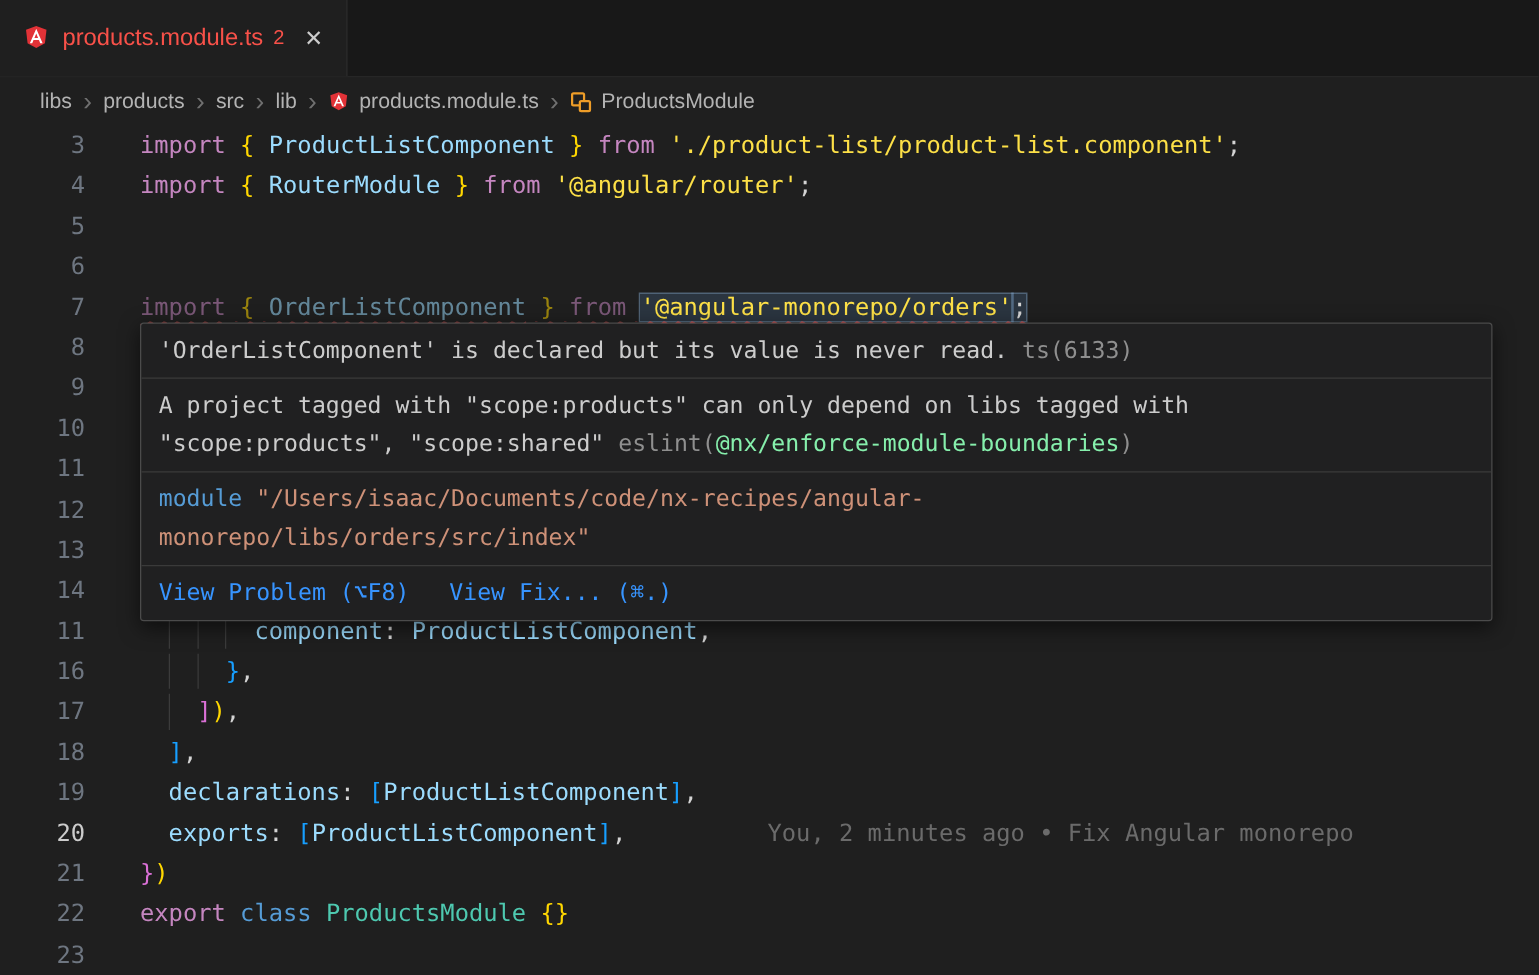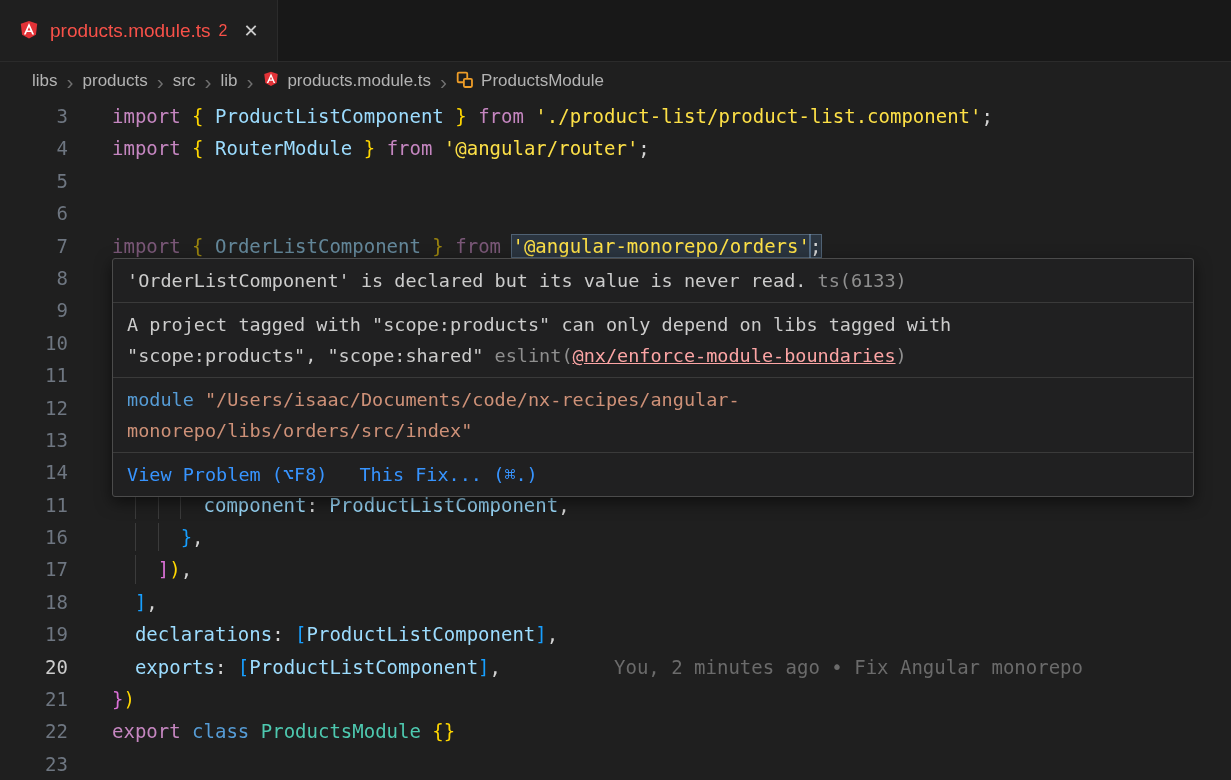--- a/index.html
+++ b/index.html
@@ -12,21 +12,21 @@
   .tab { display:flex; align-items:center; padding:0 18px; background:#1f1f1f;
          border-right:1px solid #2b2b2b; cursor:pointer; }
   .tab .ng-icon { width:22px; height:22px; margin-right:10px; flex:none; }
   .tab-label { color:#f85149; font-size:19px; }
   .tab-count { color:#f85149; font-size:16px; margin-left:8px; }
   .tab-close { color:#cccccc; font-size:18px; margin-left:16px; cursor:pointer; }
 
   
   .breadcrumb { height:38px; display:flex; align-items:center; padding-left:32px;
                 background:#1f1f1f; color:#b3b3b3; font-size:17px; }
-  .crumb { display:flex; align-items:flex-start; gap:7px; cursor:pointer; white-space:nowrap; }
+  .crumb { display:flex; align-items:flex-end; gap:7px; cursor:pointer; white-space:nowrap; }
   .crumb-sep { color:#707070; font-size:21px; margin:0 9px; line-height:1; }
   .crumb .mini-icon { width:18px; height:18px; flex:none; }
 
   
   .editor { position:relative; height:680px;
             font-family:"DejaVu Sans Mono","Liberation Mono",monospace;
             font-size:19px; }
   .code-line { display:flex; height:32.4px; line-height:32.4px; position:relative; }
   .ln { width:68px; text-align:right; color:#6e7681; flex:none; font-size:19px; }
   .ln.active { color:#cccccc; }
@@ -57,21 +57,21 @@
   .hover { position:absolute; left:112px; top:158px; width:1082px;
            background:#202021; border:1px solid #4b4b4b; border-radius:3px;
            box-shadow:0 5px 16px rgba(0,0,0,.55); z-index:10; overflow:hidden;
            font-family:"DejaVu Sans Mono","Liberation Mono",monospace;
            font-size:18.5px; color:#cccccc; }
   .hover-section { padding:6px 14px; border-bottom:1px solid #3a3a3a; line-height:31px; }
   .hover-actions { padding:6px 14px; display:flex; gap:32px; line-height:31px;align-items:flex-end; }
   .hover-muted  { color:#8f8f8f; }
   .hover-kw     { color:#569CD6; }
   .hover-str    { color:#CE9178; }
-  .hover-link   { color:#fca5a5; text-decoration:underline; cursor:pointer; }
+  .hover-link   { color:#86efac; cursor:pointer; }
   .hover-action { color:#3794ff; cursor:pointer; }
 </style>
 </head>
 <body>
 
 <div class="tabbar">
   <div class="tab">
     <svg class="ng-icon" viewBox="0 0 250 250">
       <polygon fill="#E23237" points="125,10 218.1,43.2 203.9,166.3 125,210 46.1,166.3 31.9,43.2"></polygon>
       <path fill="#FFFFFF" d="M125,35 66.8,165.6 88.5,165.6 100.2,136.4 149.6,136.4 161.3,165.6 183,165.6 Z M141.8,118.4 108.3,118.4 125,78.2 Z"></path>
@@ -219,16 +219,16 @@
       <div>A project tagged with "scope:products" can only depend on libs tagged with</div>
       <div><span>"scope:products", "scope:shared"</span>
         <span class="hover-muted">eslint(</span><a class="hover-link">@nx/enforce-module-boundaries</a><span class="hover-muted">)</span></div>
     </div>
     <div class="hover-section">
       <div><span class="hover-kw">module</span> <span class="hover-str">"/Users/isaac/Documents/code/nx-recipes/angular-</span></div>
       <div><span class="hover-str">monorepo/libs/orders/src/index"</span></div>
     </div>
     <div class="hover-actions">
       <span class="hover-action">View Problem (⌥F8)</span>
-      <span class="hover-action">This Fix... (⌘.)</span>
+      <span class="hover-action">View Fix... (⌘.)</span>
     </div>
   </div>
 </div>
 
 </body></html>

